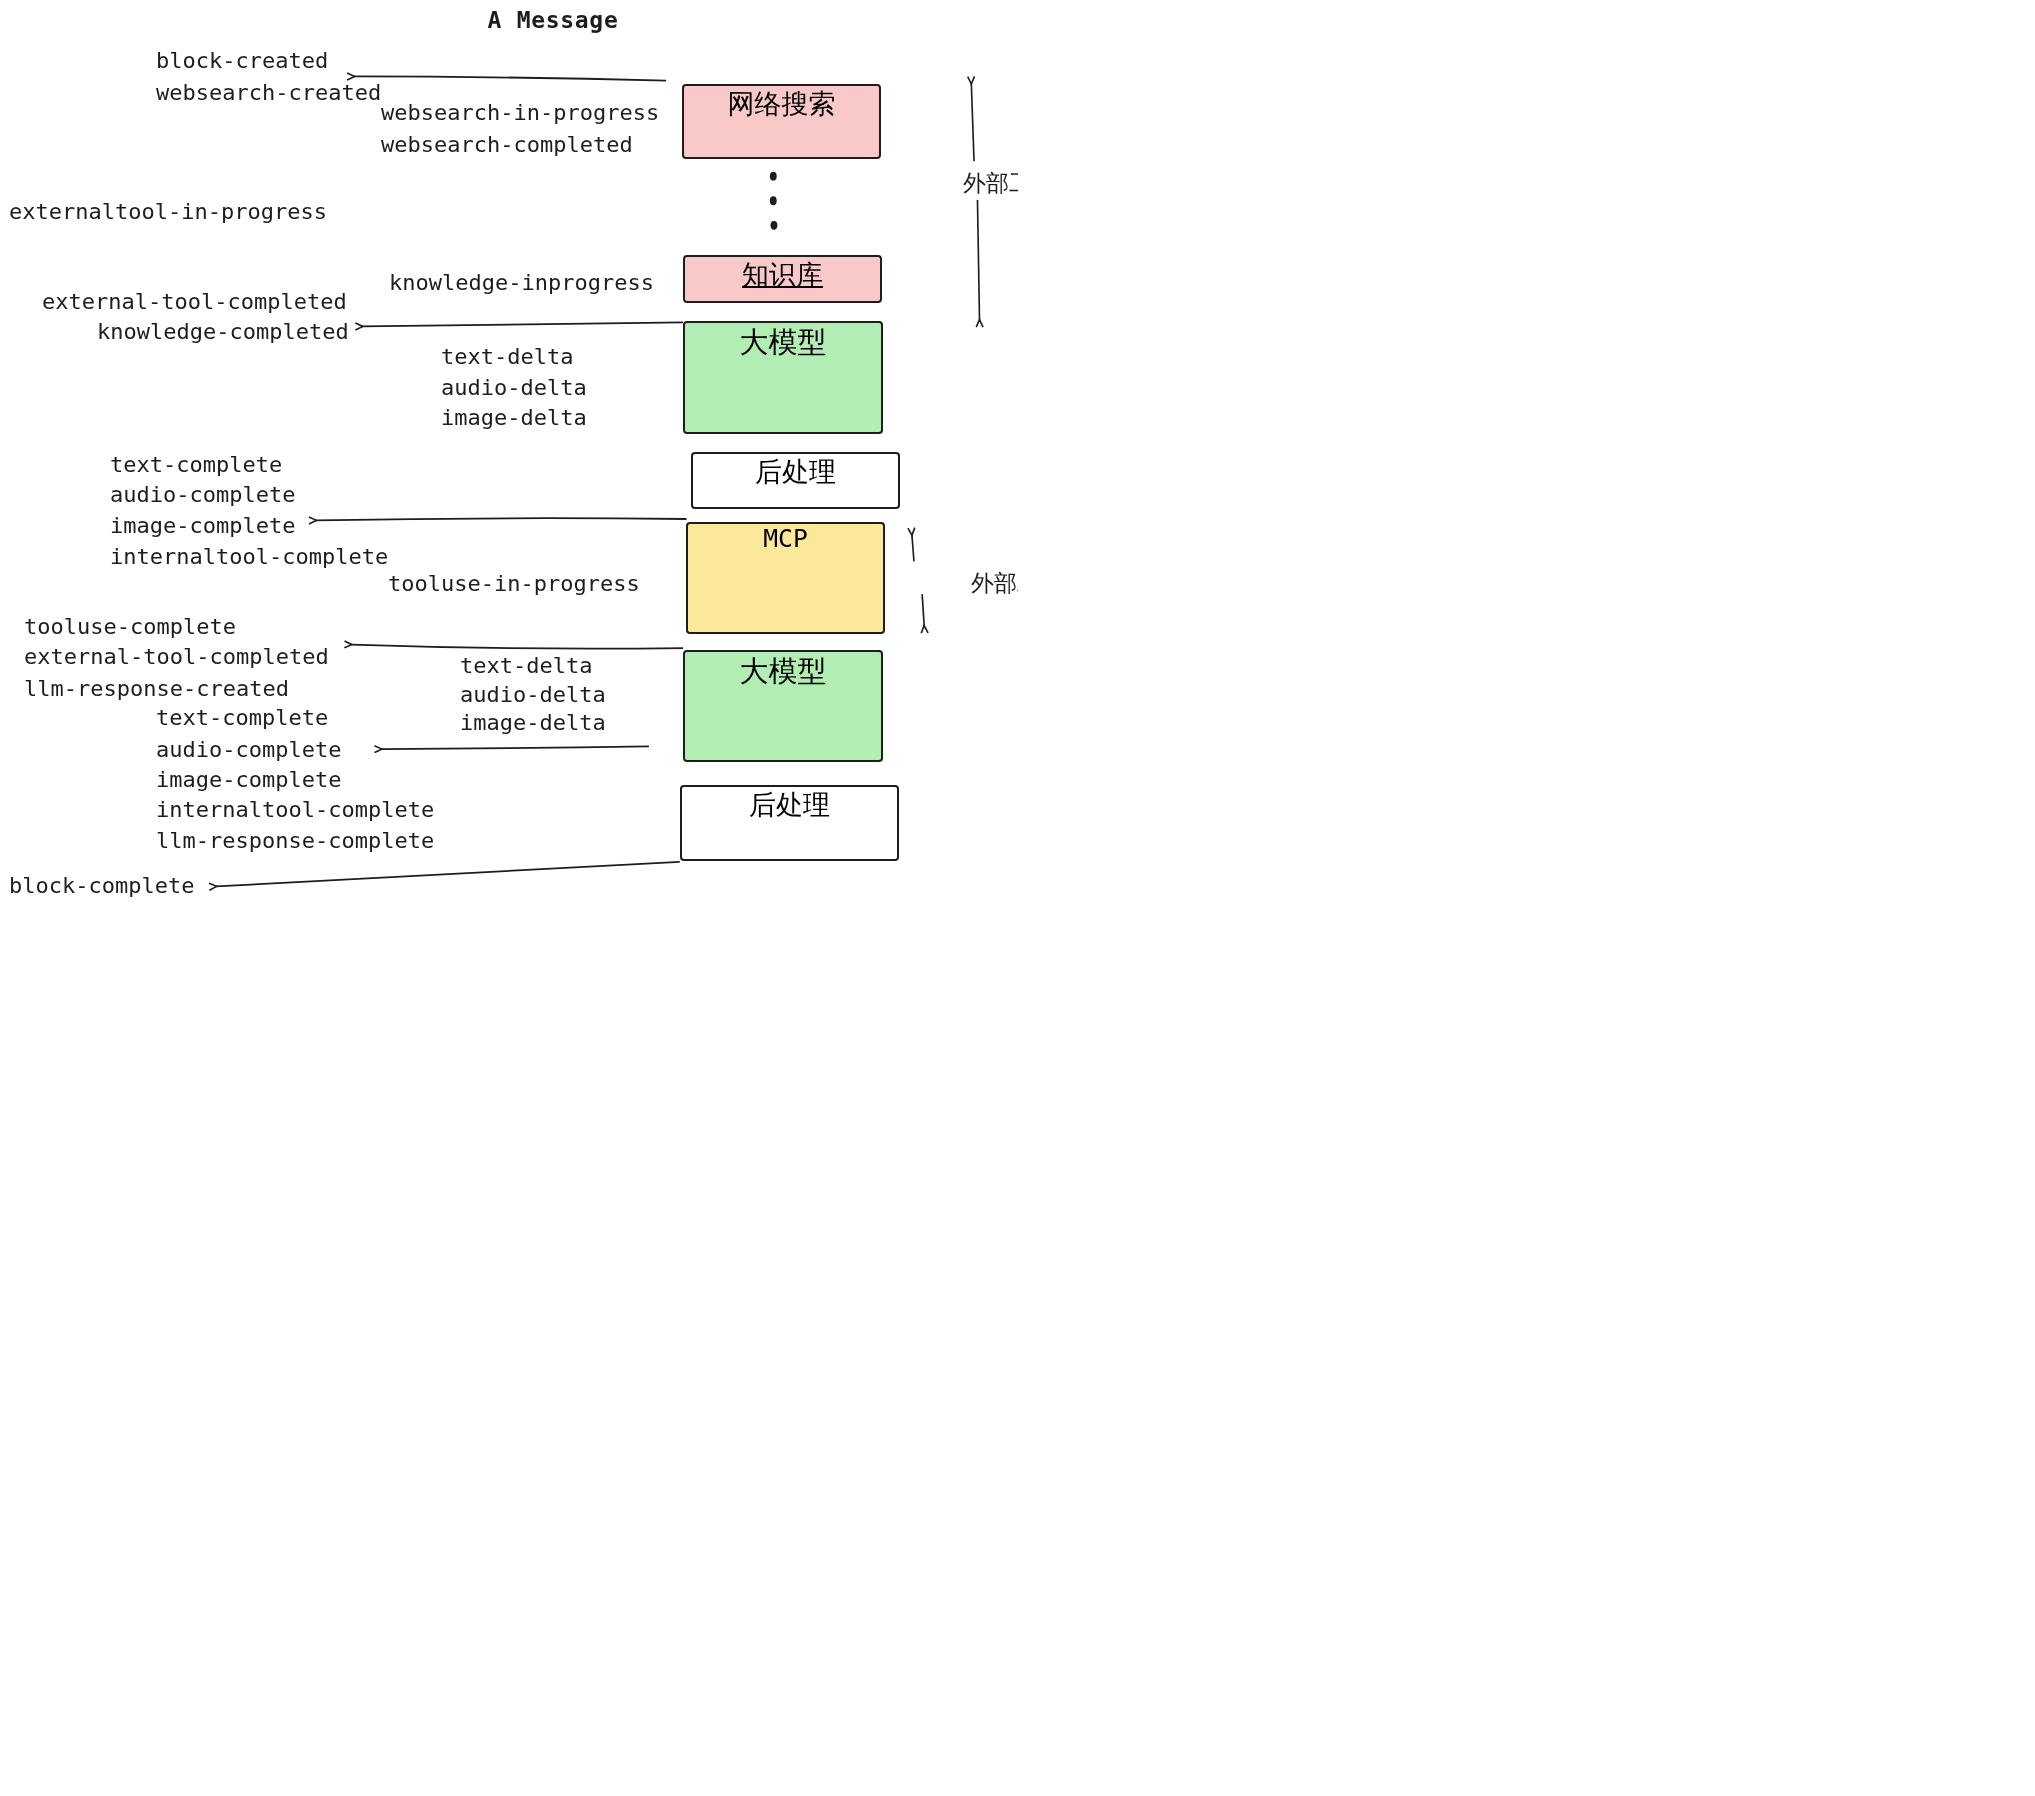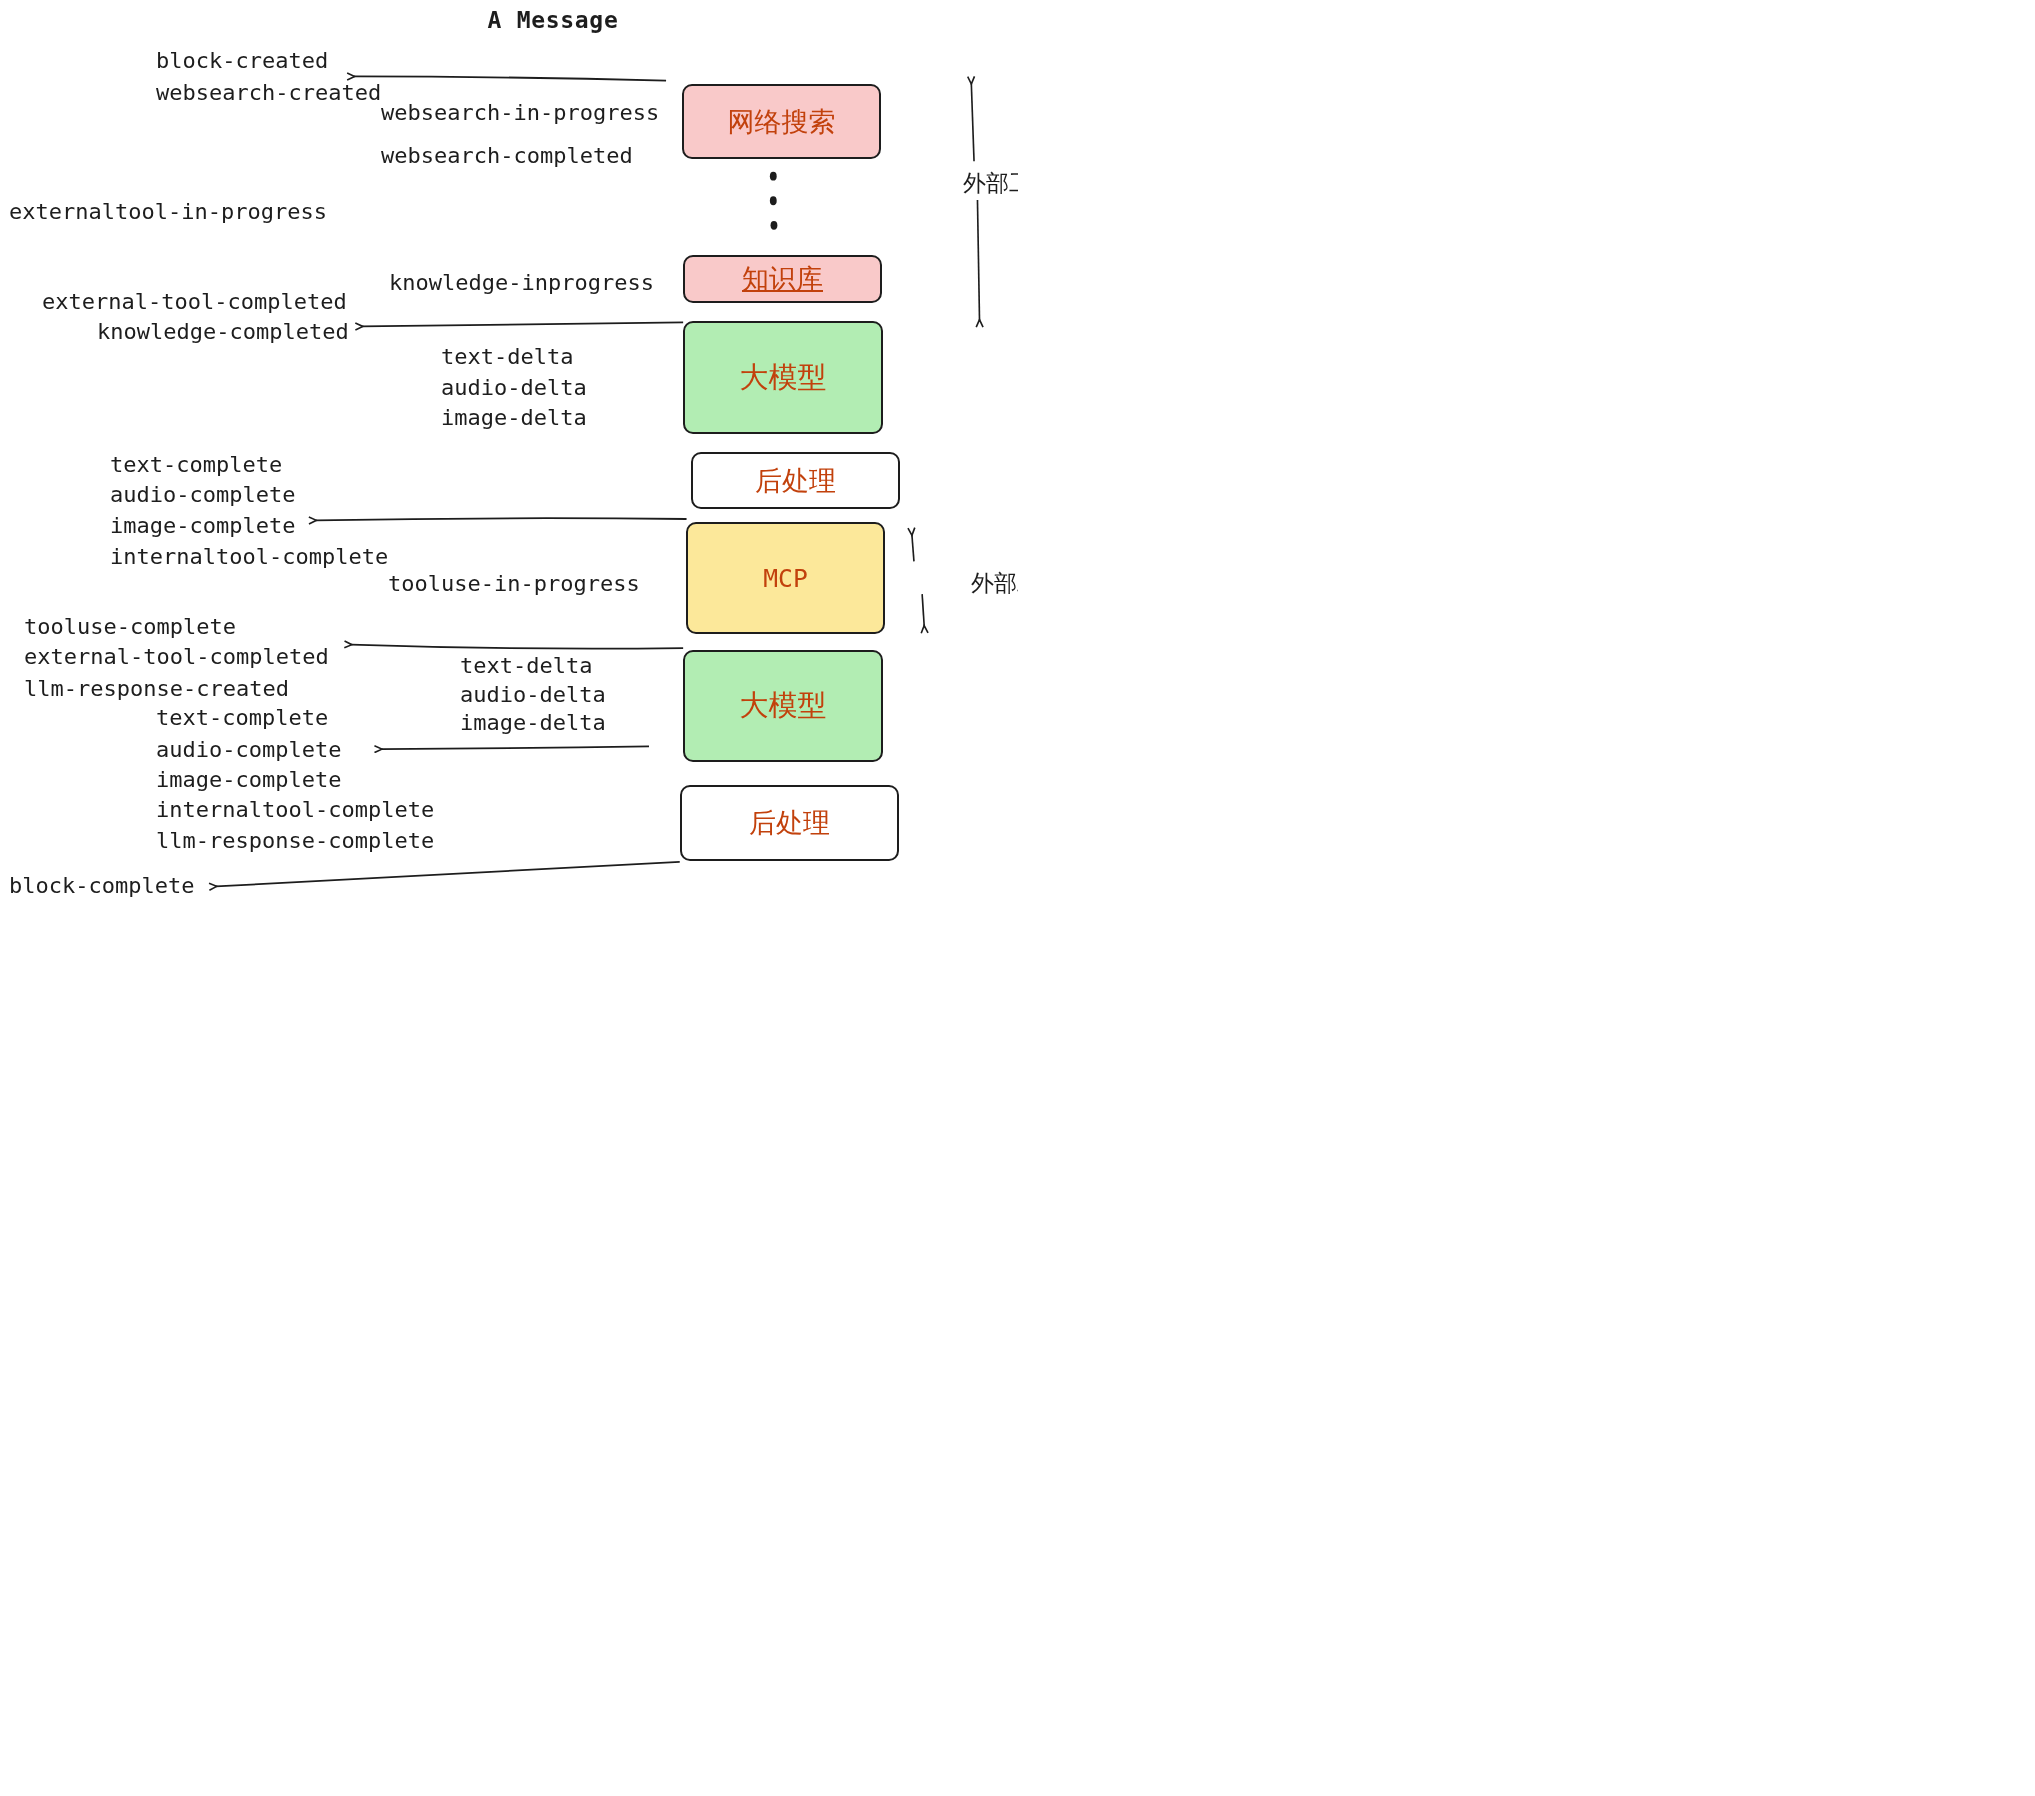--- a/index.html
+++ b/index.html
@@ -13,24 +13,24 @@
   }
   .svg-layer{position:absolute;left:0;top:0;width:100%;height:100%;}
   .title{
     position:absolute;left:471px;top:6.8px;width:164px;
     text-align:center;font-size:23px;font-weight:bold;letter-spacing:0.7px;
   }
   .evt{
     position:absolute;font-size:22px;white-space:nowrap;line-height:27px;
   }
   .box{
-    position:absolute;border:2px solid #1d1d1d;border-radius:10px;
-    display:flex;align-items:center;justify-content:center;
+    position:absolute;border:2px solid #1d1d1d;border-radius:4px;
+    display:flex;justify-content:center;
     font-family:"DejaVu Sans","Liberation Sans",sans-serif;
-    font-size:27px;color:#c2410c;box-sizing:border-box;
+    font-size:27px;color:#000000;box-sizing:border-box;
   }
   .box.mono{font-family:"DejaVu Sans Mono","Liberation Mono",monospace;font-size:24.6px;}
   .side-label{
     position:absolute;font-family:"DejaVu Sans","Liberation Sans",sans-serif;
     font-size:23px;white-space:nowrap;margin-left:46px;
   }
 </style>
 </head>
 <body>
 
@@ -92,21 +92,21 @@
   <div class="box" style="left: 680px; top: 785px; width: 219px; height: 76px; background: rgb(255, 255, 255);">
     <span>后处理</span>
   </div>
 
   <div class="side-label" style="left:917px;top:168px;">外部工具</div>
   <div class="side-label" style="left:925px;top:568px;">外部工具</div>
 
   <div class="evt" style="left:156px;top:47px;">block-created</div>
   <div class="evt" style="left:156px;top:79px;">websearch-created</div>
   <div class="evt" style="left:381px;top:99px;text-align:center;">websearch-in-progress</div>
-  <div class="evt" style="left:381px;top:142px;text-align:right;">websearch-completed</div>
+  <div class="evt" style="left:381px;top:131px;text-align:right;">websearch-completed</div>
   <div class="evt" style="left:9px;top:198px;">externaltool-in-progress</div>
   <div class="evt" style="left:389px;top:269px;">knowledge-inprogress</div>
   <div class="evt" style="left:42px;top:288px;">external-tool-completed</div>
   <div class="evt" style="left:97px;top:318px;">knowledge-completed</div>
 
   <div class="evt" style="left:441px;top:343px;">text-delta</div>
   <div class="evt" style="left:441px;top:374px;">audio-delta</div>
   <div class="evt" style="left:441px;top:404px;">image-delta</div>
 
   <div class="evt" style="left:110px;top:451px;">text-complete</div>

